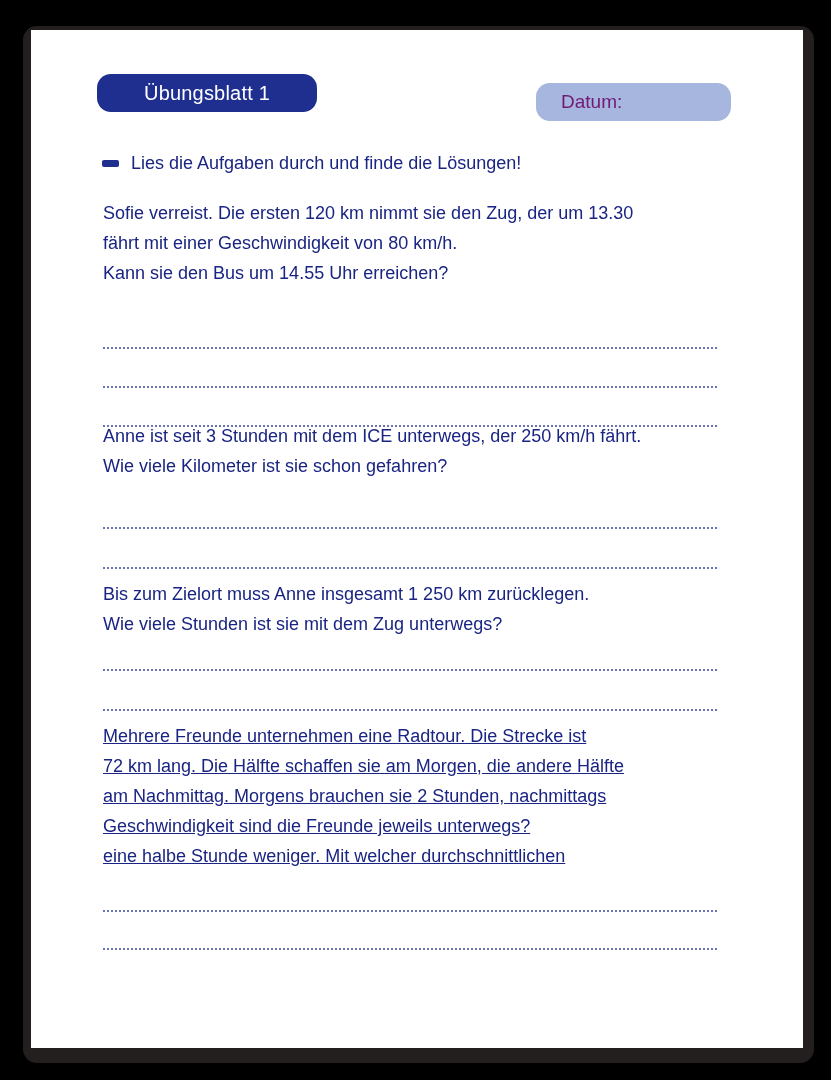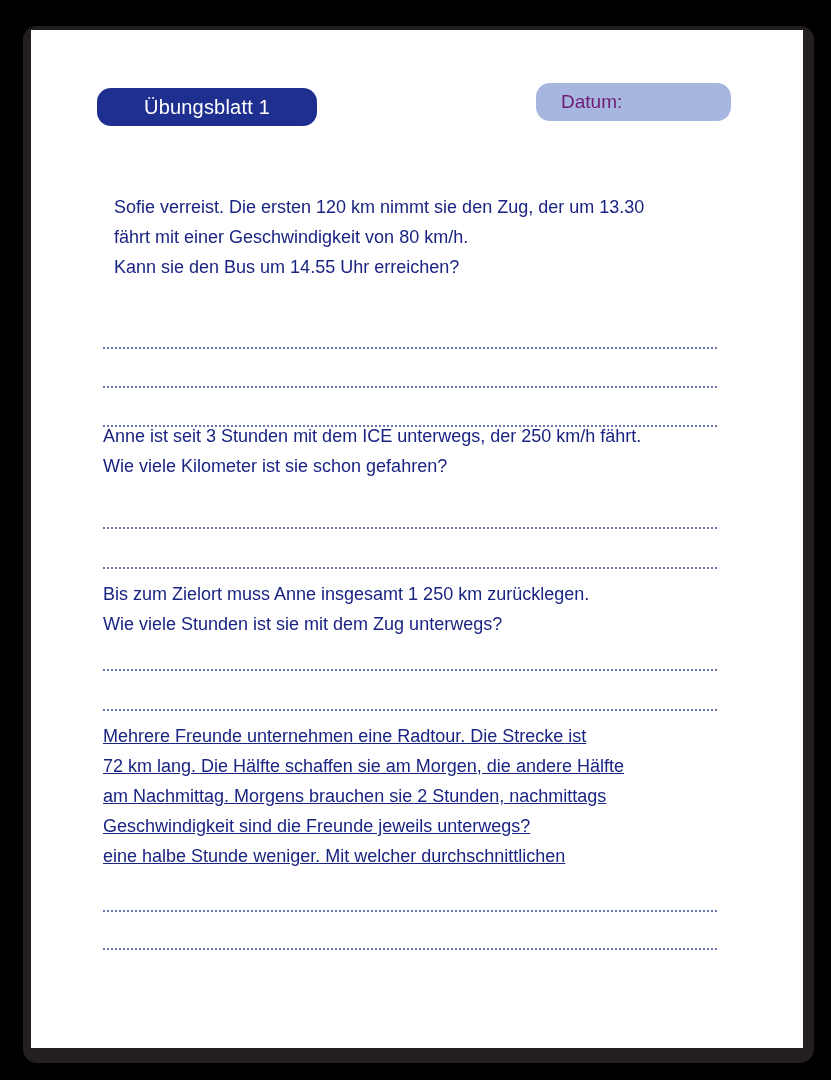--- a/index.html
+++ b/index.html
@@ -32,21 +32,21 @@
       left: 0;
       top: 0;
       width: 772px;
       height: 1018px;
       font-family: "Liberation Sans", sans-serif;
       color: #1a2482;
     }
     .title-pill {
       position: absolute;
       left: 66px;
-      top: 58px;
+      top: 44px;
       width: 220px;
       height: 38px;
       background: #1f2f8f;
       border-radius: 14px;
       color: #ffffff;
       font-size: 20px;
       line-height: 38px;
       text-align: center;
       letter-spacing: 0.2px;
     }
@@ -112,22 +112,26 @@
 
 <div class="paper">
   <div class="content">
 
     <div class="title-pill">Übungsblatt 1</div>
 
     <div class="date-pill">
       <span class="label">Datum:</span>
     </div>
 
+    <div class="instruction">
+      <span class="bullet"></span>
+      <span>Lies die Aufgaben durch und finde die Lösungen!</span>
+    </div>
 
-    <div class="task" style="top:162px;margin-left:11px;">
+    <div class="task" style="top:168px;">
       <span class="line">Sofie verreist. Die ersten 120 km nimmt sie den Zug, der um 13.30</span>
       <span class="line">fährt mit einer Geschwindigkeit von 80 km/h.</span>
       <span class="line">Kann sie den Bus um 14.55 Uhr erreichen?</span>
     </div>
     <div class="answer-line" style="top:317px;"></div>
     <div class="answer-line" style="top:356px;"></div>
     <div class="answer-line" style="top:395px;"></div>
 
     <div class="task" style="top:391px;">
       <span class="line">Anne ist seit 3 Stunden mit dem ICE unterwegs, der 250 km/h fährt.</span>

